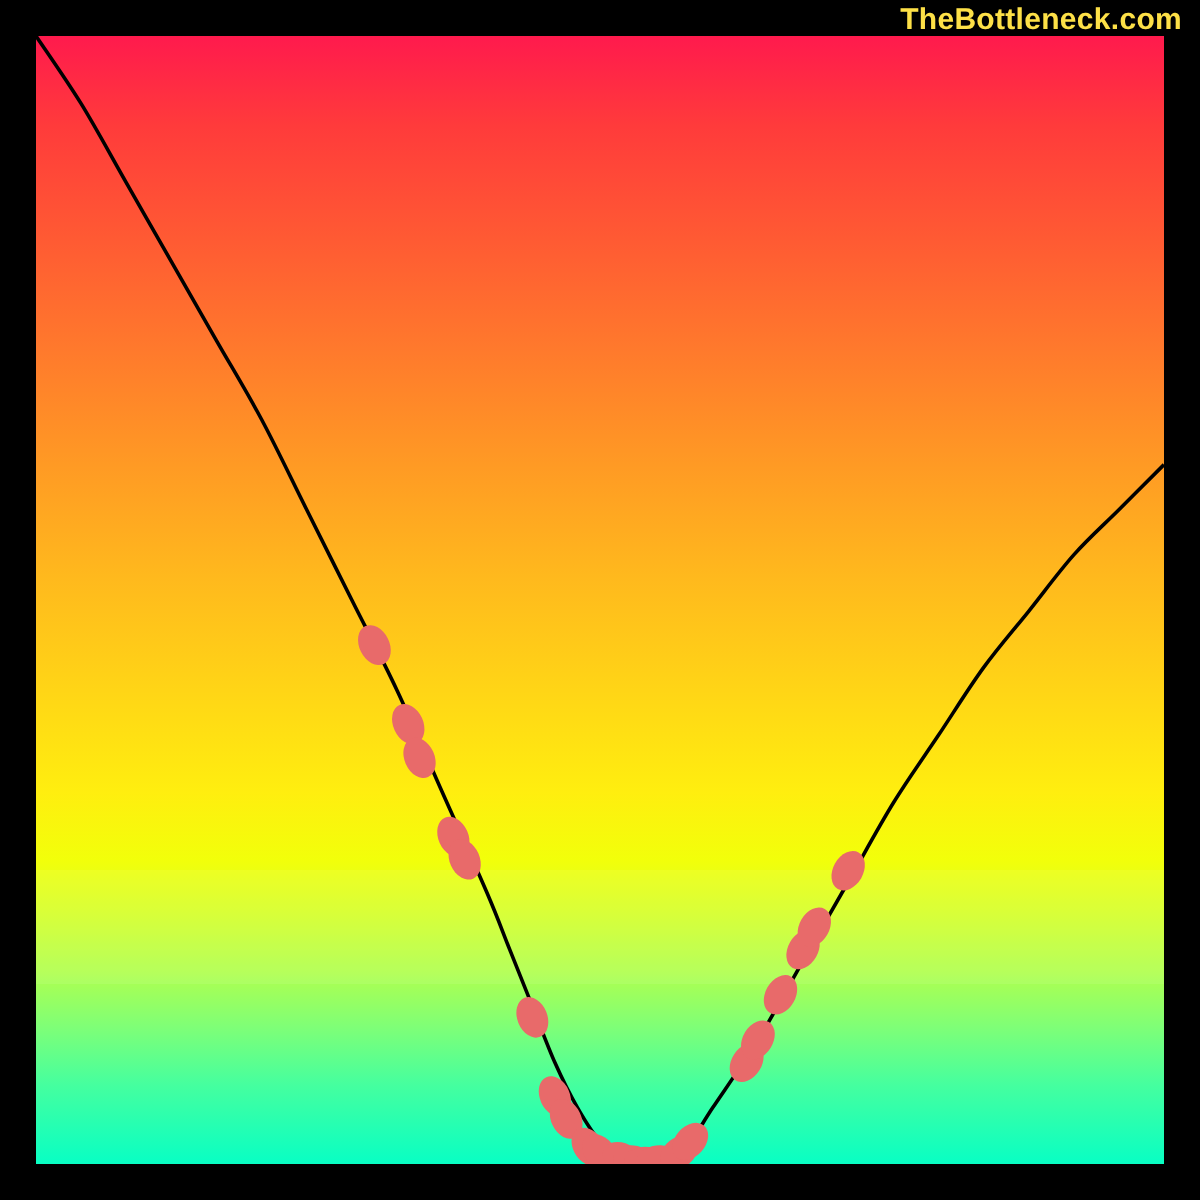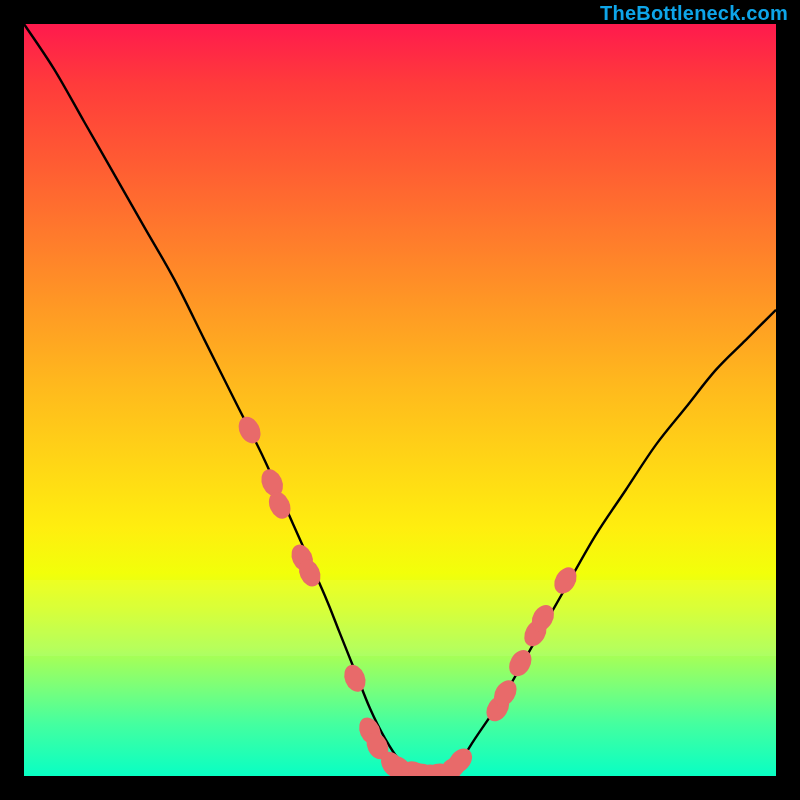--- a/index.html
+++ b/index.html
@@ -53,21 +53,21 @@
     width: 752px;
     height: 752px;
   }
   .attribution {
     position: absolute;
     top: 2px;
     right: 12px;
     font-family: Arial, Helvetica, sans-serif;
     font-size: 20px;
     font-weight: bold;
-    color: #0ea5e9;
+    color: #fde047;
     letter-spacing: 0.2px;
   }
 </style>
 </head>
 <body>
 
 <div class="attribution">TheBottleneck.com</div>
 
 <div class="frame">
   <div class="plot-area"></div>

